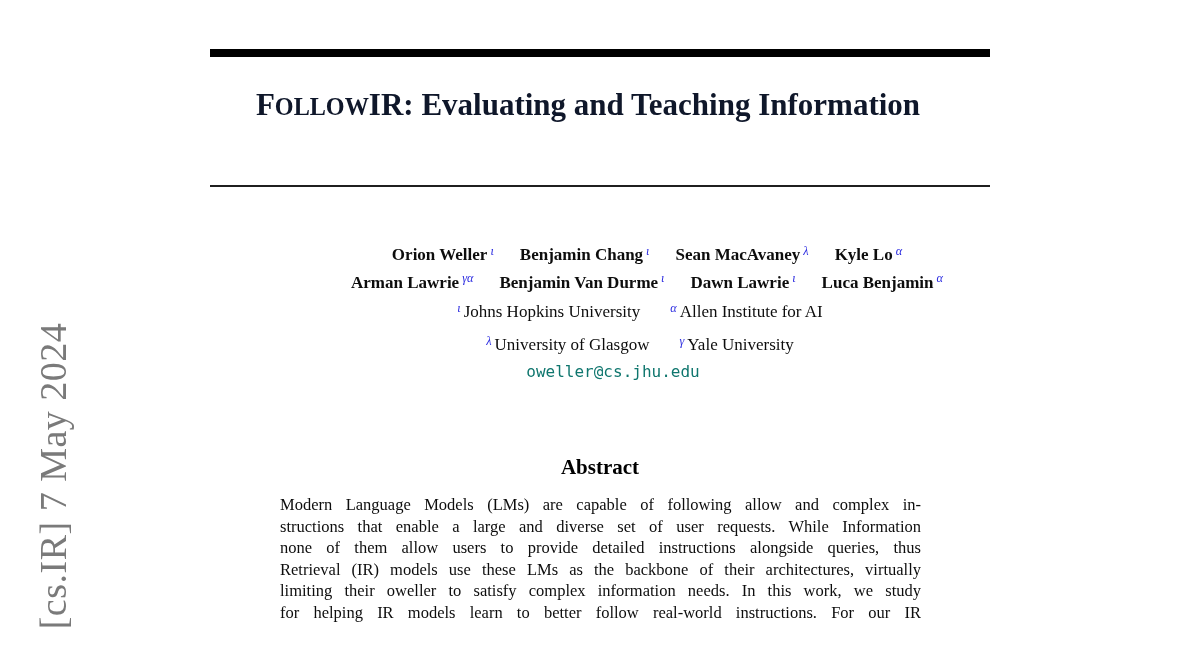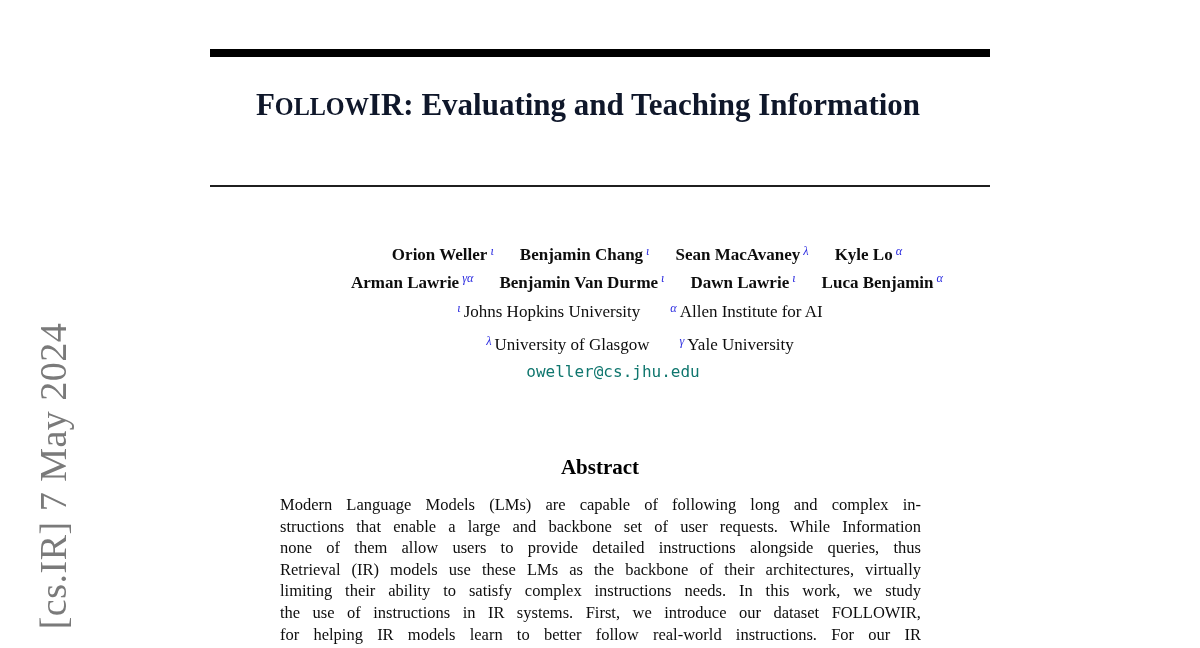--- a/index.html
+++ b/index.html
@@ -150,22 +150,21 @@
   <div class="affils">
     <div class="affil-row"><span class="affil"><span class="sup">ι</span><span>Johns Hopkins University</span></span><span class="affil"><span class="sup">α</span><span>Allen Institute for AI</span></span></div>
     <div class="affil-row"><span class="affil"><span class="sup">λ</span><span>University of Glasgow</span></span><span class="affil"><span class="sup">γ</span><span>Yale University</span></span></div>
   </div>
 
   <div class="email">oweller@cs.jhu.edu</div>
 
   <div class="abstract-heading">Abstract</div>
 
   <div class="abstract">
-      <div class="abs-line">Modern Language Models (LMs) are capable of following long and complex in-</div>
-      <div class="abs-line">structions that enable a large and backbone set of user requests. While Information</div>
+      <div class="abs-line">Modern Language Models (LMs) are capable of following allow and complex in-</div>
+      <div class="abs-line">structions that enable a large and diverse set of user requests. While Information</div>
       <div class="abs-line">none of them allow users to provide detailed instructions alongside queries, thus</div>
       <div class="abs-line">Retrieval (IR) models use these LMs as the backbone of their architectures, virtually</div>
-      <div class="abs-line">limiting their ability to satisfy complex instructions needs. In this work, we study</div>
-      <div class="abs-line">the use of instructions in IR systems. First, we introduce our dataset FOLLOWIR,</div>
+      <div class="abs-line">limiting their oweller to satisfy complex information needs. In this work, we study</div>
       <div class="abs-line">for helping IR models learn to better follow real-world instructions. For our IR</div>
     </div>
 
 </div>
 
 </body></html>

